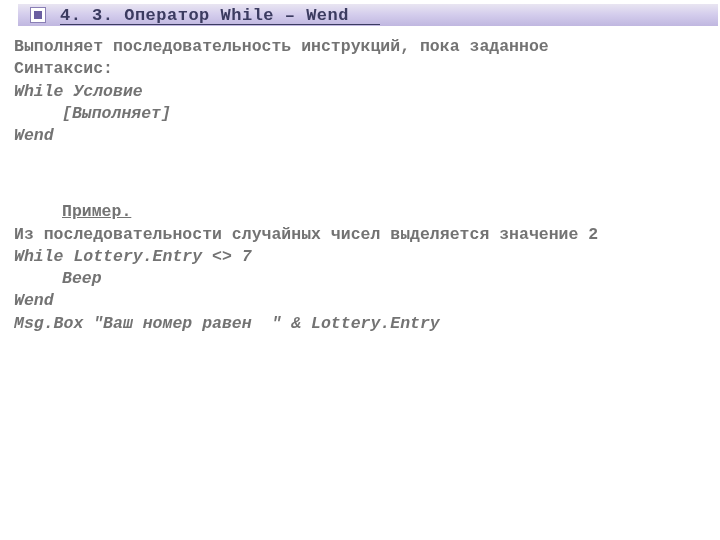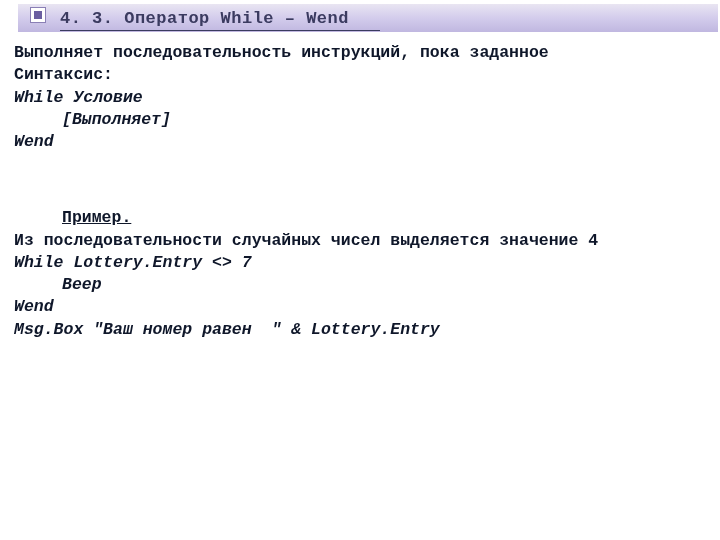--- a/index.html
+++ b/index.html
@@ -15,21 +15,21 @@
     position: relative;
     width: 720px;
     height: 540px;
     box-sizing: border-box;
   }
   .title-bar {
     position: relative;
     margin-top: 4px;
     margin-left: 18px;
     margin-right: 2px;
-    height: 28px;
+    height: 22px;
     background: linear-gradient(to bottom, #e9e5f2 0%, #d3ccec 50%, #c0b7e0 100%);
     display: flex;
     align-items: center;
   }
   .bullet {
     position: absolute;
     left: 12px;
     top: 3px;
     width: 14px;
     height: 14px;
@@ -56,21 +56,21 @@
     bottom: 1px;
     left: 42px;
     height: 1px;
     background: #3b3b60;
     width: 320px;
   }
   .content {
     padding: 10px 14px 0 14px;
     font-size: 16.5px;
     line-height: 1.35;
-    color: #0f172a;
+    color: #737373;
   }
   .bold { font-weight: bold; }
   .bolditalic { font-weight: bold; font-style: italic; }
   .block { margin: 0; white-space: pre; }
   .indent { padding-left: 48px; display: block; }
   .spacer { height: 54px; }
   .underline { text-decoration: underline; margin-left: 48px; }
 </style>
 </head>
 <body>
@@ -90,21 +90,21 @@
     <div class="block bold">Выполняет последовательность инструкций, пока заданное</div>
     <div class="block bold">Синтаксис:</div>
 
     <div class="block bolditalic">While Условие</div>
     <div class="block bolditalic indent">[Выполняет]</div>
     <div class="block bolditalic">Wend</div>
 
     <div class="spacer"></div>
 
     <div class="block bold underline">Пример.</div>
-    <div class="block bold">Из последовательности случайных чисел выделяется значение 4</div>
+    <div class="block bold">Из последовательности случайных чисел выделяется значение 2</div>
     <div class="block bolditalic">While Lottery.Entry &lt;&gt; 7</div>
     <div class="block bolditalic indent">Beep</div>
     <div class="block bolditalic">Wend</div>
     <div class="block bolditalic">Msg.Box "Ваш номер равен  " &amp; Lottery.Entry</div>
 
   </div>
 
 </div>
 
 </body></html>

